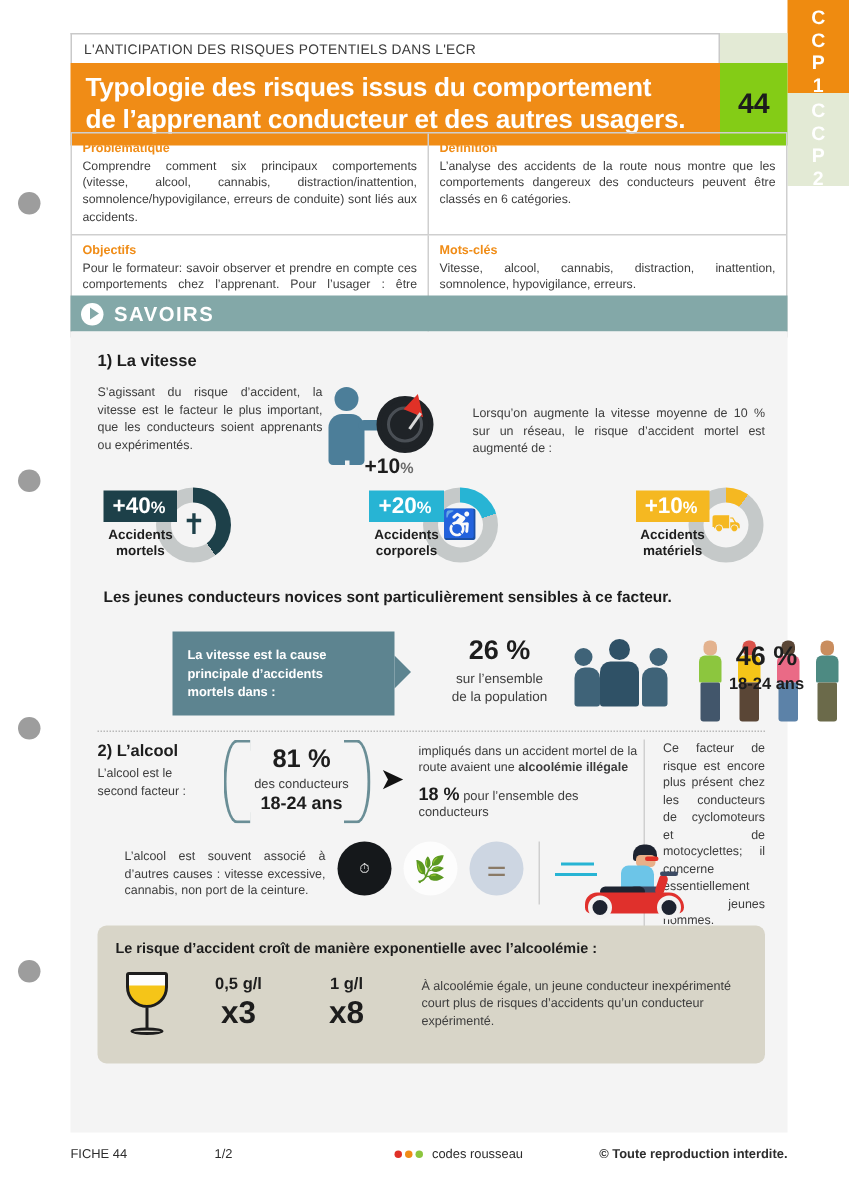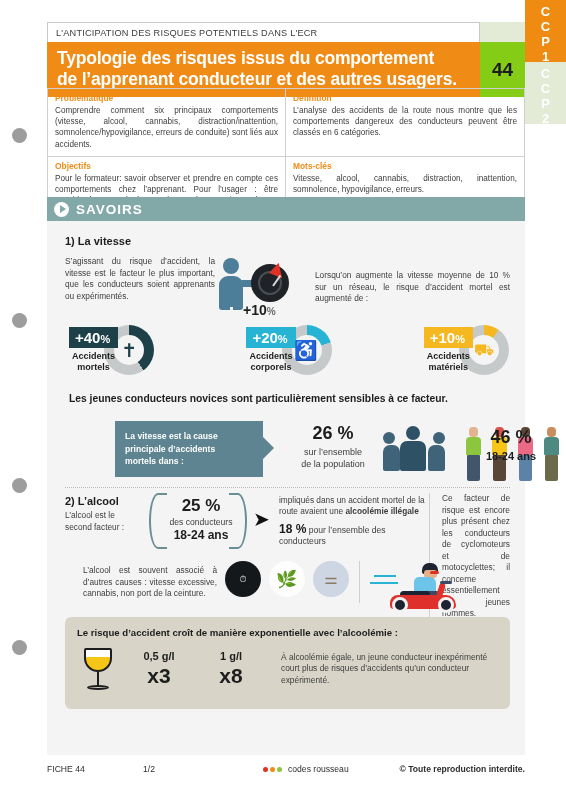--- a/index.html
+++ b/index.html
@@ -373,21 +373,21 @@
       <div class="alc-a">
         <div class="sec-title">2) L’alcool</div>
         <div class="txt" style="margin-top:3px">
           <div>L’alcool est le</div>
           <div>second facteur :</div>
         </div>
       </div>
       <div class="alc-b">
         <span class="paren l"></span>
         <span class="paren r"></span>
-        <div class="big">25 %</div>
+        <div class="big">81 %</div>
         <div class="mid">des conducteurs</div>
         <div class="bot">18-24 ans</div>
       </div>
       <div class="arrow">➤</div>
       <div class="alc-c">
         <div class="l1"><span>impliqués dans un accident mortel de la route avaient une </span><b>alcoolémie illégale</b></div>
         <div class="l2"><b>18 %</b> <span>pour l’ensemble des conducteurs</span></div>
       </div>
       <div class="alc-d txt">Ce facteur de risque est encore plus présent chez les conducteurs de cyclomoteurs et de motocyclettes; il concerne essentiellement les jeunes hommes.</div>
     </div>

